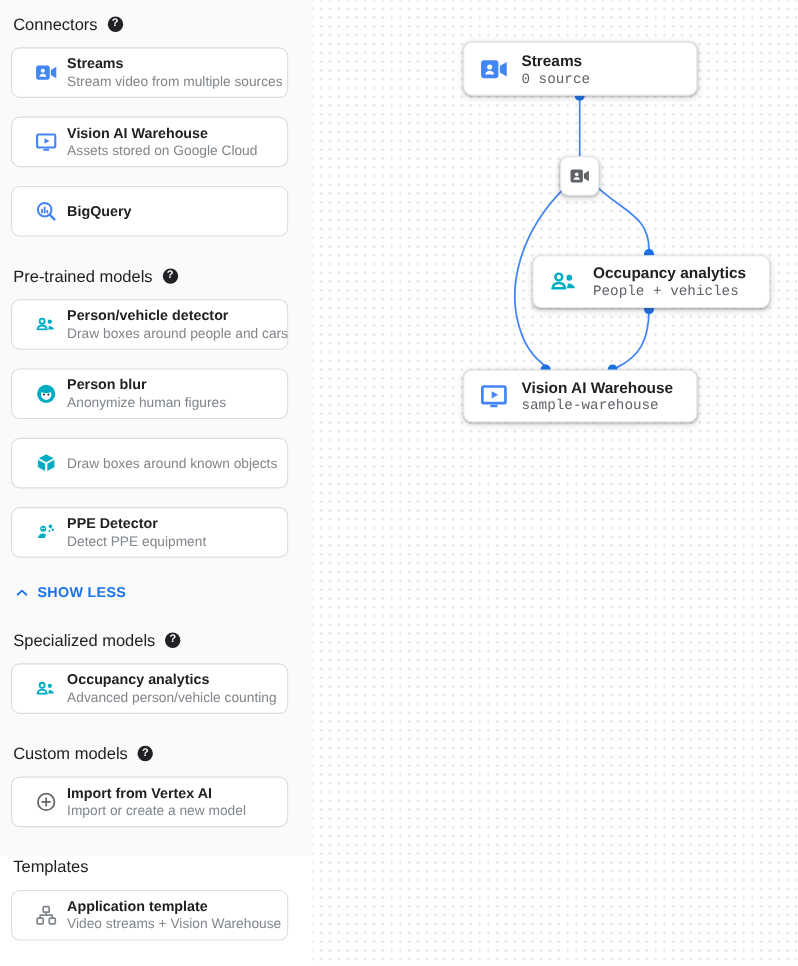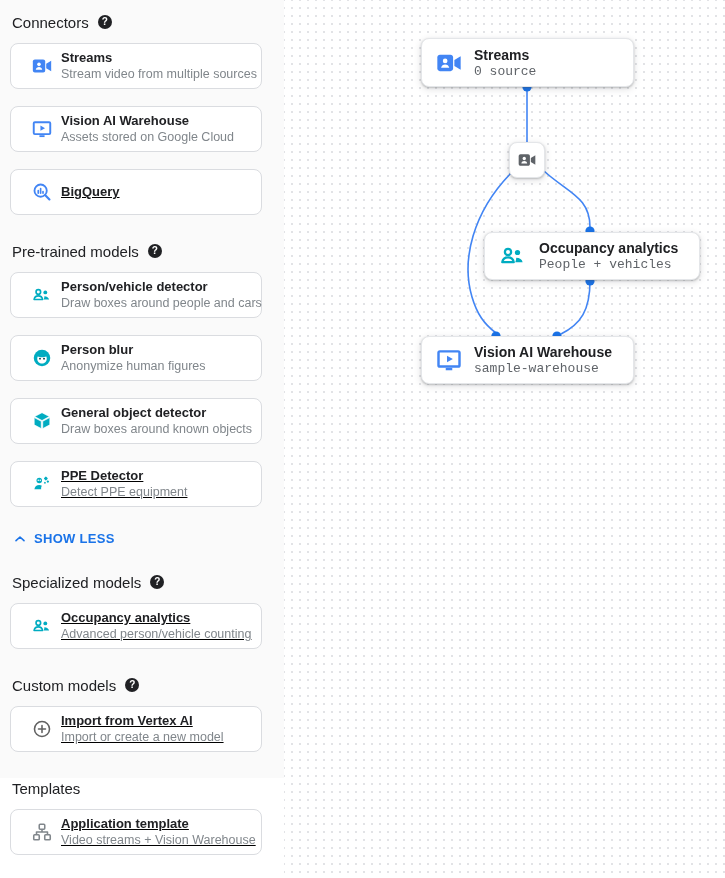--- a/index.html
+++ b/index.html
@@ -9,21 +9,21 @@
   
   .sidebar{width:284px;box-sizing:border-box;background:#fafafa;padding:13px 22px 20px 10px;flex:none;}
   .section{margin-bottom:27px;}
   .section-header{display:flex;align-items:center;gap:9px;height:18px;margin:0 0 12px 2px;
     font-size:15px;color:#202124;font-weight:400;}
   .help{width:14px;height:14px;border-radius:50%;background:#202124;color:#fff;font-size:10px;
     font-weight:700;line-height:14px;text-align:center;flex:none;cursor:pointer;}
   .card{display:flex;align-items:center;box-sizing:border-box;width:252px;height:46px;
     background:#fff;border:1px solid #dadce0;border-radius:8px;padding:0 8px 0 20px;gap:8px;
     margin-bottom:17px;cursor:grab;}
-  .card:last-child{margin-bottom:0;text-decoration:underline;}
+  .card:last-child{margin-bottom:0;}
   .card .icon{width:22px;height:22px;flex:none;display:flex;align-items:center;justify-content:center;}
   .card .icon svg{width:22px;height:22px;display:block;}
   .card-text{display:flex;flex-direction:column;line-height:16px;min-width:0;}
   .card-title{font-size:13px;font-weight:700;color:#202124;white-space:nowrap;}
   .card-sub{font-size:12.5px;color:#80868b;white-space:nowrap;}
   .show-less{display:flex;align-items:flex-start;gap:6px;margin:24px 0 26px 2px;cursor:pointer;}
   .show-less span{font-size:13px;font-weight:700;letter-spacing:.3px;color:#1a73e8;}
   .show-less svg{width:16px;height:16px;}
 
   
@@ -173,21 +173,20 @@
           <span class="card-sub">Anonymize human figures</span>
         </span>
       </div>
       <div class="card">
         <span class="icon">
           <svg viewBox="0 0 24 24" fill="#00acc1">
               <use href="#ic-cube"></use>
             </svg>
           </span>
         <span class="card-text">
-          <span class="card-title">General object detector</span>
           <span class="card-sub">Draw boxes around known objects</span>
         </span>
       </div>
       <div class="card">
         <span class="icon">
           <svg viewBox="0 0 24 24" fill="#00acc1">
               <use href="#ic-ppe"></use>
             </svg>
           </span>
         <span class="card-text">

